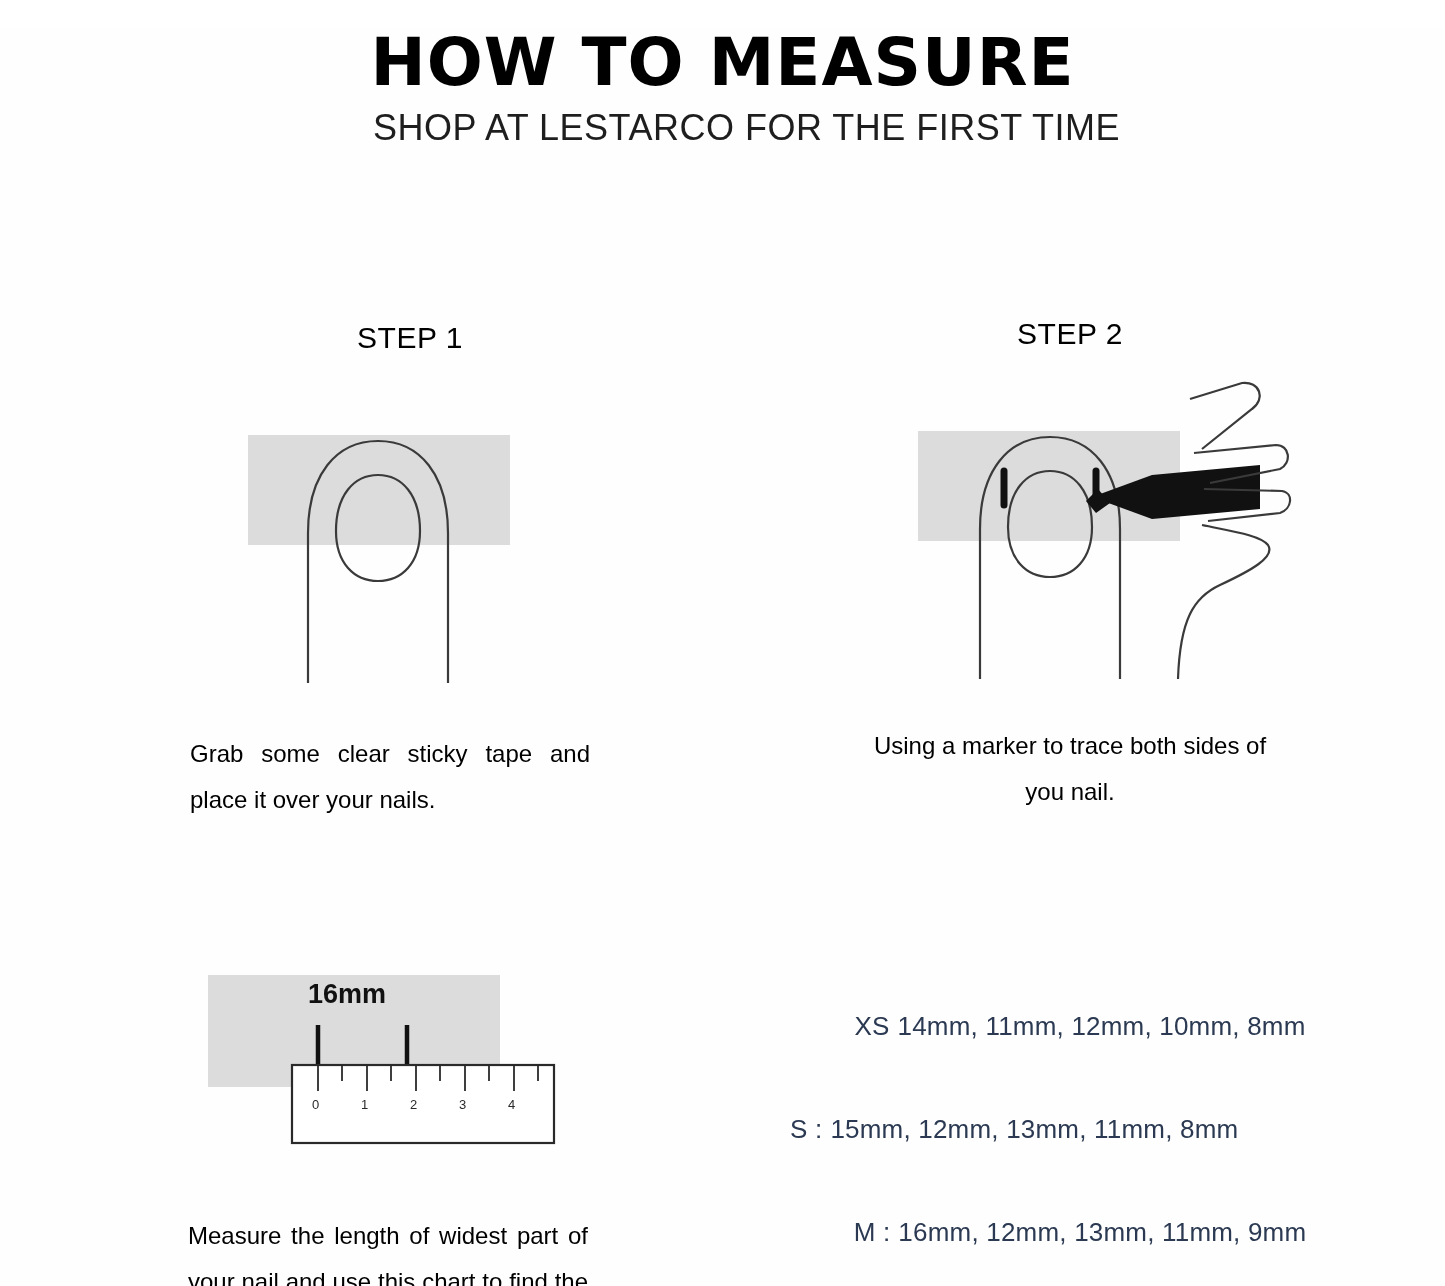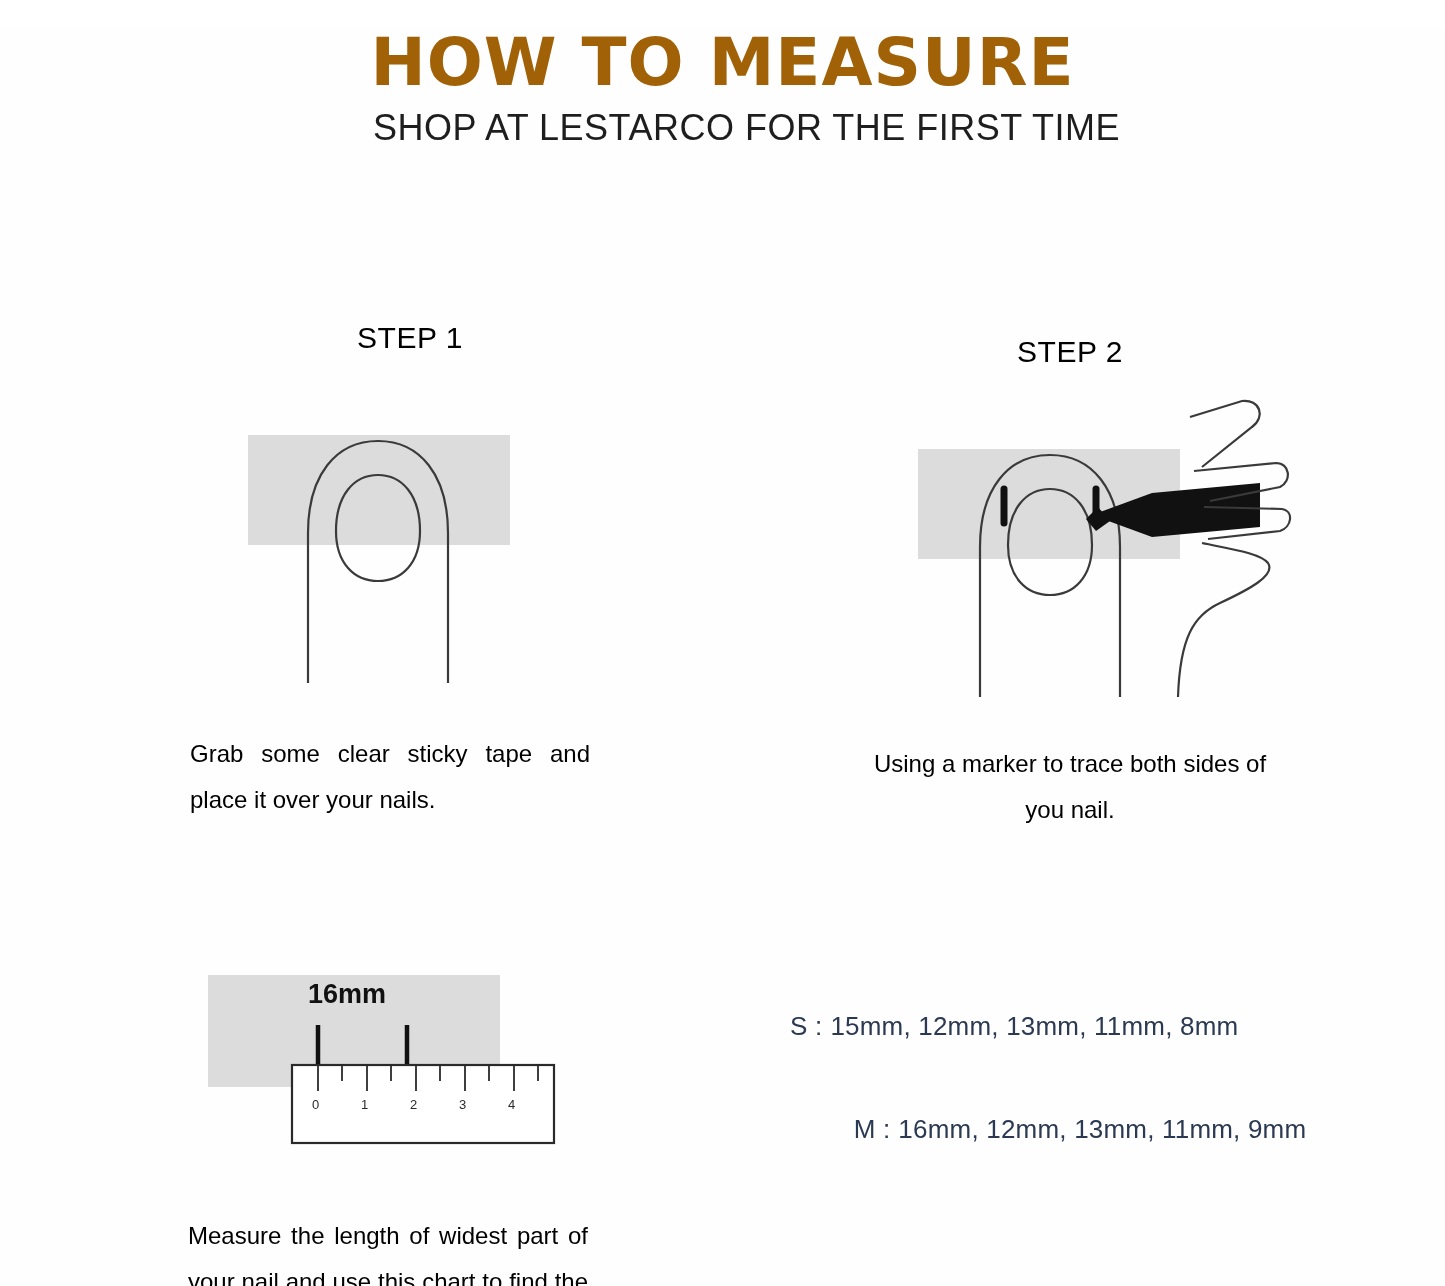--- a/index.html
+++ b/index.html
@@ -20,21 +20,21 @@
     height: 1286px;
     position: relative;
     background: #fefefe;
   }
   .title {
     text-align: center;
     font-family: "DejaVu Sans", sans-serif;
     font-weight: bold;
     font-size: 66px;
     letter-spacing: 1px;
-    color: #a16207;
+    color: #000000;
     margin: 28px 0 0 0;
     line-height: 1.05;
   }
   .subtitle {
     text-align: center;
     font-family: "Liberation Sans", sans-serif;
     font-size: 36px;
     font-weight: 400;
     color: #1e1e1e;
     letter-spacing: 0.5px;
@@ -101,21 +101,21 @@
         <div class="grayband" style="left:118px; top:52px; width:262px; height:110px;"></div>
         <svg width="560" height="330" viewBox="0 0 560 330" style="position:absolute; left:0; top:0;">
           <path d="M178 300 L178 150 C178 92 206 58 248 58 C290 58 318 92 318 150 L318 300" fill="none" stroke="#3a3a3a" stroke-width="2.2"></path>
           <path d="M206 148 C206 112 224 92 248 92 C272 92 290 112 290 148 C290 180 272 198 248 198 C224 198 206 180 206 148 Z" fill="none" stroke="#3a3a3a" stroke-width="2.2"></path>
         </svg>
       </div>
 
       <div class="caption" style="width:400px; margin:18px 0 0 60px;">Grab some clear sticky tape and place it over your nails.</div>
     </div>
 
-    <div class="cell" style="left:790px; top:164px; width:560px;">
+    <div class="cell" style="left:790px; top:146px; width:560px;">
       <div class="step-label">STEP 2</div>
 
       <div class="art" style="height:330px; margin-top:28px;">
         <div class="grayband" style="left:128px; top:52px; width:262px; height:110px;"></div>
         <svg width="560" height="330" viewBox="0 0 560 330" style="position:absolute; left:0; top:0;">
           <path d="M190 300 L190 150 C190 92 218 58 260 58 C302 58 330 92 330 150 L330 300" fill="none" stroke="#3a3a3a" stroke-width="2.2"></path>
           <path d="M218 148 C218 112 236 92 260 92 C284 92 302 112 302 148 C302 180 284 198 260 198 C236 198 218 180 218 148 Z" fill="none" stroke="#3a3a3a" stroke-width="2.2"></path>
 
           <path d="M214 92 L214 126" stroke="#111" stroke-width="7" stroke-linecap="round"></path>
           <path d="M306 92 L306 126" stroke="#111" stroke-width="7" stroke-linecap="round"></path>
@@ -164,20 +164,23 @@
           <span style="position:absolute; left:216px; font-size:13px; color:#2a2a2a;">4</span>
         </div>
       </div>
 
       <div class="caption" style="width:400px; margin:16px 0 0 78px;">Measure the length of widest part of your nail and use this chart to find the corresponding nails to fit.</div>
     </div>
 
     <div class="cell" style="left:790px; top:740px; width:580px;">
 
       <div style="margin-top:100px;">
+        <div class="size-line" style="text-align:center; margin-bottom:72px;">
+          <span class="lbl">XS</span><span style="margin-left:8px;">14mm, 11mm, 12mm, 10mm, 8mm</span>
+        </div>
         <div class="size-line" style="text-align:left; margin-bottom:72px;">
           <span class="lbl">S :</span><span style="margin-left:8px;">15mm, 12mm, 13mm, 11mm, 8mm</span>
         </div>
         <div class="size-line" style="text-align:center; margin-bottom:72px;">
           <span class="lbl">M :</span><span style="margin-left:8px;margin-top:48px;">16mm, 12mm, 13mm, 11mm, 9mm</span>
         </div>
 
       </div>
     </div>
 

